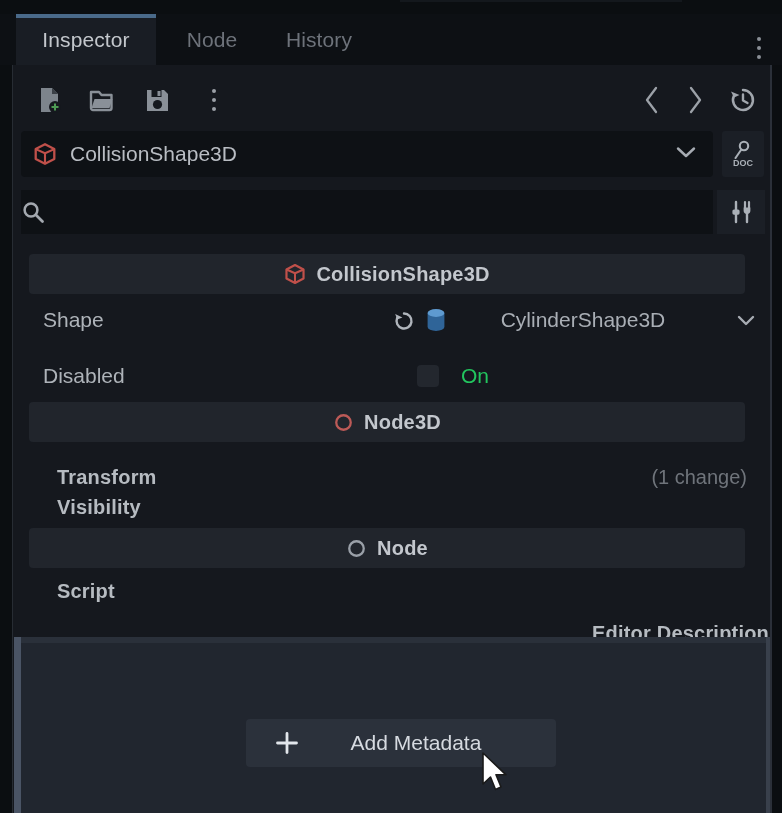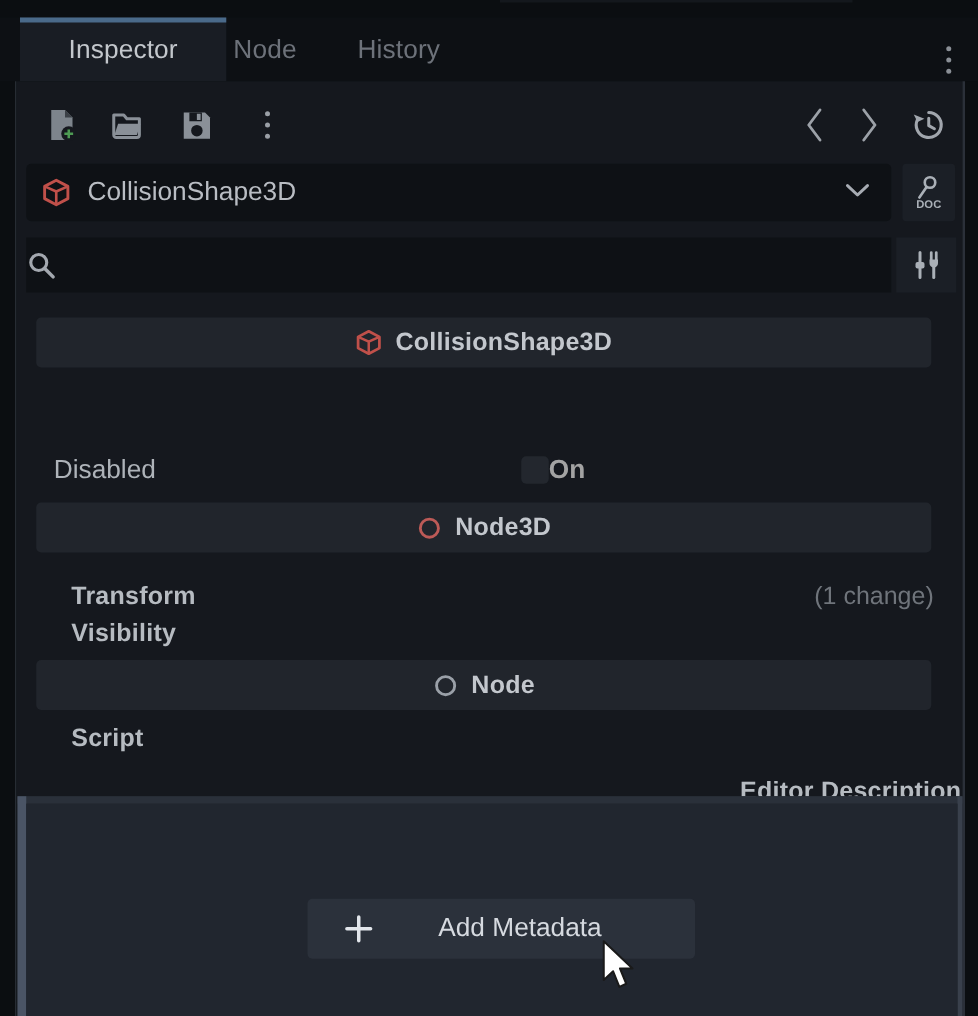--- a/index.html
+++ b/index.html
@@ -38,21 +38,21 @@
     padding: 0 14px; white-space: nowrap;
   }
   .tab.active {
     background: #191d24;
     color: #c3c7cc;
   }
   .tab.active::before {
     content: ""; position: absolute; left: 0; top: 0; right: 0; height: 4px;
     background: #4a6a8a;
   }
-  #tab-inspector { left: 16px; width: 165px; }
+  #tab-inspector { left: 16px; width: 140px; }
   #tab-node { left: 166px; width: 92px; }
   #tab-history { left: 262px; width: 114px; }
 
   .tabbar-menu {
     position: absolute; right: 8px; top: 14px;
     width: 30px; height: 40px;
     display: flex; flex-direction: column; align-items: center; justify-content: center;
     gap: 5px;
   }
   .tabbar-menu i {
@@ -170,21 +170,21 @@
   .shape-text {
     flex: 1 1 auto; text-align: center;
     font-size: 21px; color: #a9aeb5; padding-right: 10px;
   }
   .shape-arrow { width: 46px; display: flex; align-items: center; justify-content: center; }
 
   .checkbox {
     width: 22px; height: 22px; border-radius: 4px;
     background: #23272e; flex: 0 0 auto;
   }
-  .check-label { font-size: 21px; color: #a3a3a3; font-weight: bold; }
+  .check-label { margin-left: 22px; font-size: 21px; color: #22c55e; }
 
   .section-row {
     position: absolute; left: 16px; width: 740px; height: 42px;
     display: flex; align-items: center;
   }
   .section-caret { width: 22px; padding-left: 22px; display: flex; align-items: center; }
   .section-label {
     font-size: 20px; font-weight: bold; color: #b6bbc1; letter-spacing: .2px;
     margin-left: 6px;
   }
@@ -374,20 +374,43 @@
     <div class="cat-header" style="top: 10px;">
       <span>
         <svg width="22" height="22" viewBox="0 0 24 24" style="display:block">
           <path d="M12 2.2 L21.3 7.1 v9.8 L12 21.8 L2.7 16.9 V7.1 Z" fill="none" stroke="#c0504a" stroke-width="2.4" stroke-linejoin="round"></path>
           <path d="M12 11.2 L21.3 7.1 M12 11.2 L2.7 7.1 M12 11.2 V21.8" fill="none" stroke="#c0504a" stroke-width="2.2"></path>
         </svg>
       </span>
       <span class="cat-label">CollisionShape3D</span>
     </div>
 
+    <div class="prop-row" style="top: 54px;">
+      <span class="prop-name">Shape</span>
+      <span class="prop-value">
+        <span class="revert-btn">
+          <svg width="24" height="24" viewBox="0 0 24 24">
+            <path d="M12 5.5 a7.5 7.5 0 1 1 -6.9 4.6" fill="none" stroke="#b0b5bc" stroke-width="2.4" stroke-linecap="round"></path>
+            <path d="M3.2 6 L5.2 11.6 L10.4 9.4 Z" fill="#b0b5bc"></path>
+          </svg>
+        </span>
+        <span class="shape-icon">
+          <svg width="24" height="26" viewBox="0 0 24 26">
+            <path d="M3.6 6 h16.8 v14 a8.4 3.9 0 0 1 -16.8 0 z" fill="#2f6498"></path>
+            <ellipse cx="12" cy="6" rx="8.4" ry="3.9" fill="#5e9ad0"></ellipse>
+          </svg>
+        </span>
+        <span class="shape-text">CylinderShape3D</span>
+        <span class="shape-arrow">
+          <svg width="20" height="13" viewBox="0 0 20 13">
+            <path d="M3 3 L10 10 L17 3" fill="none" stroke="#a7acb3" stroke-width="2.4" stroke-linecap="round" stroke-linejoin="round"></path>
+          </svg>
+        </span>
+      </span>
+    </div>
 
     <div class="prop-row" style="top: 110px;">
       <span class="prop-name">Disabled</span>
       <span class="prop-value" style="padding-left:28px;">
         <span class="checkbox"></span>
         <span class="check-label">On</span>
       </span>
     </div>
 
     <div class="cat-header" style="top: 158px;">

